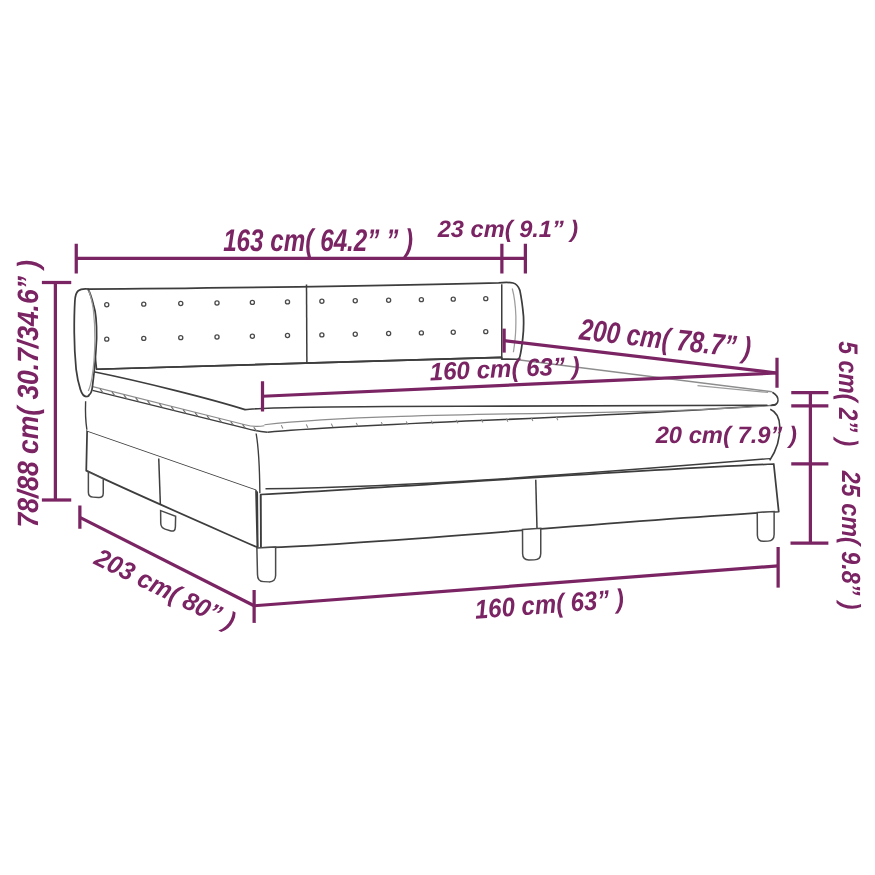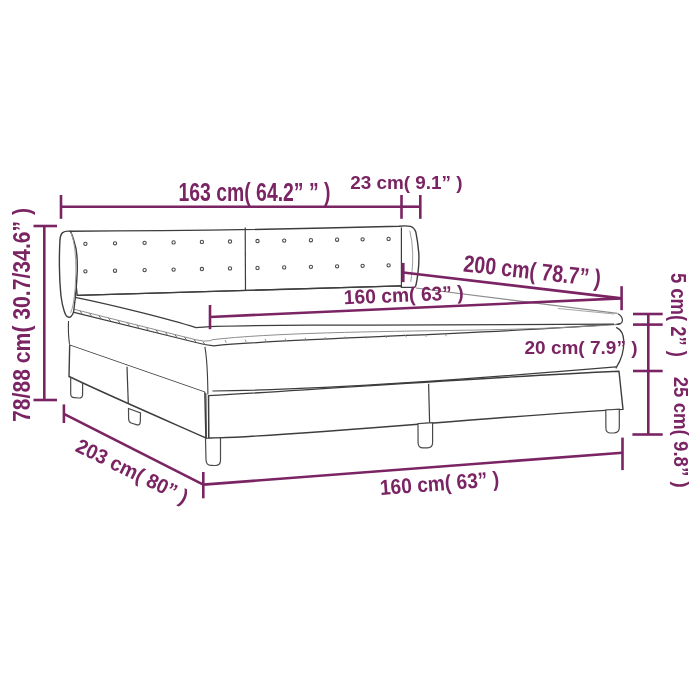--- a/index.html
+++ b/index.html
@@ -1,16 +1,16 @@
 <!DOCTYPE html>
 <html><head>
 <meta charset="utf-8">
 <style>
   html,body{margin:0;padding:0;background:#ffffff;}
-  .wrap{width:700px;height:692px;position:relative;overflow:hidden;background:#5eead4;}
+  .wrap{width:700px;height:692px;position:relative;overflow:hidden;background:#5eead4;font-style:italic;}
   text{font-family:"Liberation Sans", sans-serif;font-weight:bold;fill:#7a2463;}
 </style>
 </head>
 <body>
 <div class="wrap">
 <svg width="700" height="700" viewBox="0 0 700 700">
 
   <rect x="0" y="0" width="700" height="700" fill="#ffffff"></rect>
 
   <path d="M69.7,344.6 L204.8,391.5 L205.9,437.9 C170,422 110,396 69,376.5 Z" fill="#ffffff" stroke="#3d3d3d" stroke-width="1.4" stroke-linejoin="round"></path>

